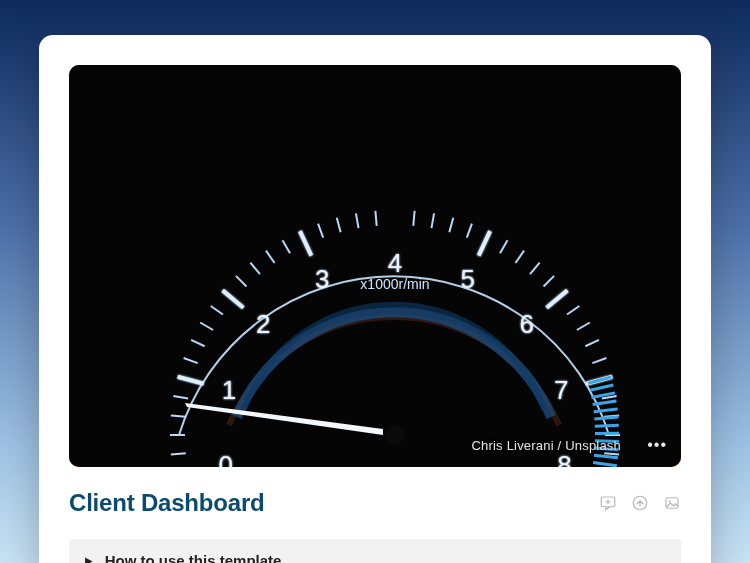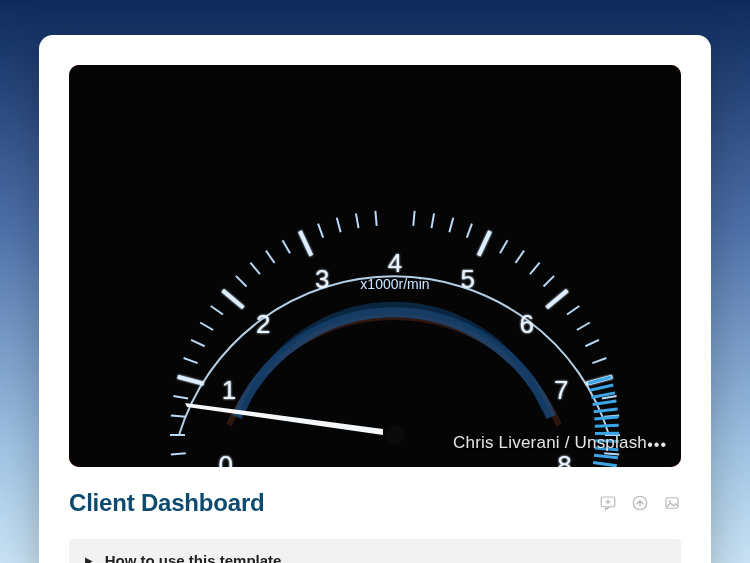--- a/index.html
+++ b/index.html
@@ -24,24 +24,24 @@
     position: relative;
     width: 612px;
     height: 402px;
     border-radius: 10px;
     overflow: hidden;
     background: #c2410c;
   }
   .hero svg { display: block; }
   .credit {
     position: absolute;
-    right: 34px;
+    right: 60px;
     bottom: 14px;
     color: #e5e5e5;
-    font-size: 17px;
+    font-size: 13px;
     letter-spacing: 0.2px;
     text-shadow: 0 0 4px rgba(0,0,0,0.6);
   }
   .hero-more {
     position: absolute;
     right: 14px;
     bottom: 14px;
     color: #e5e5e5;
     font-size: 16px;
     line-height: 1;

